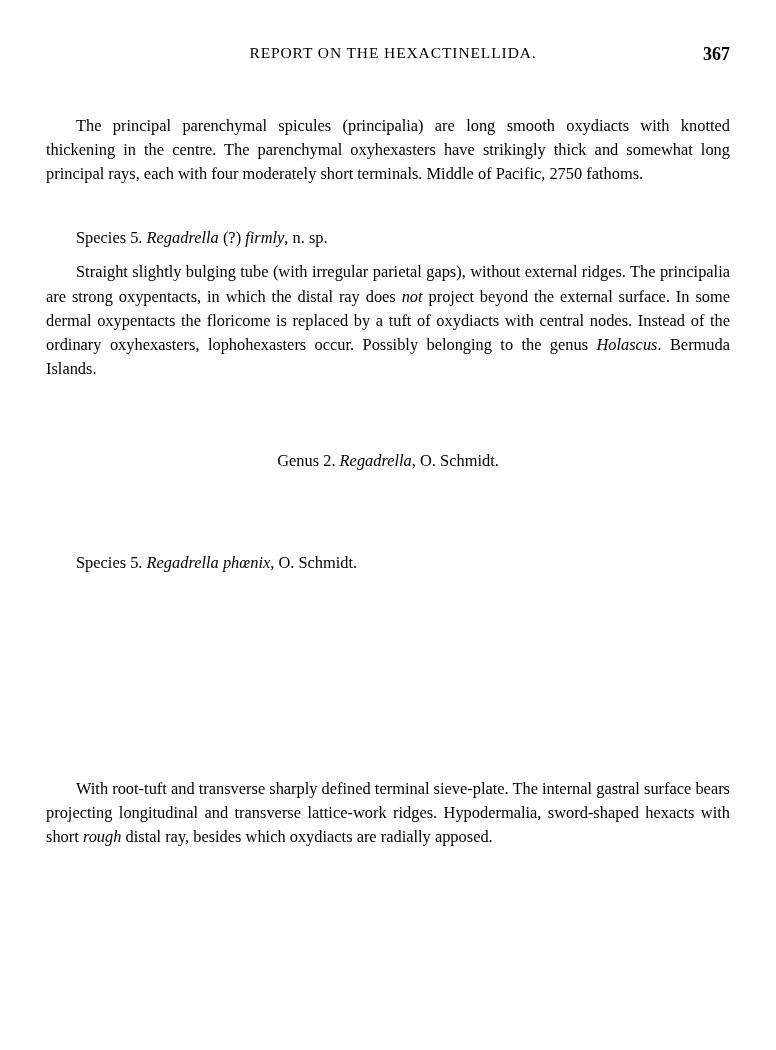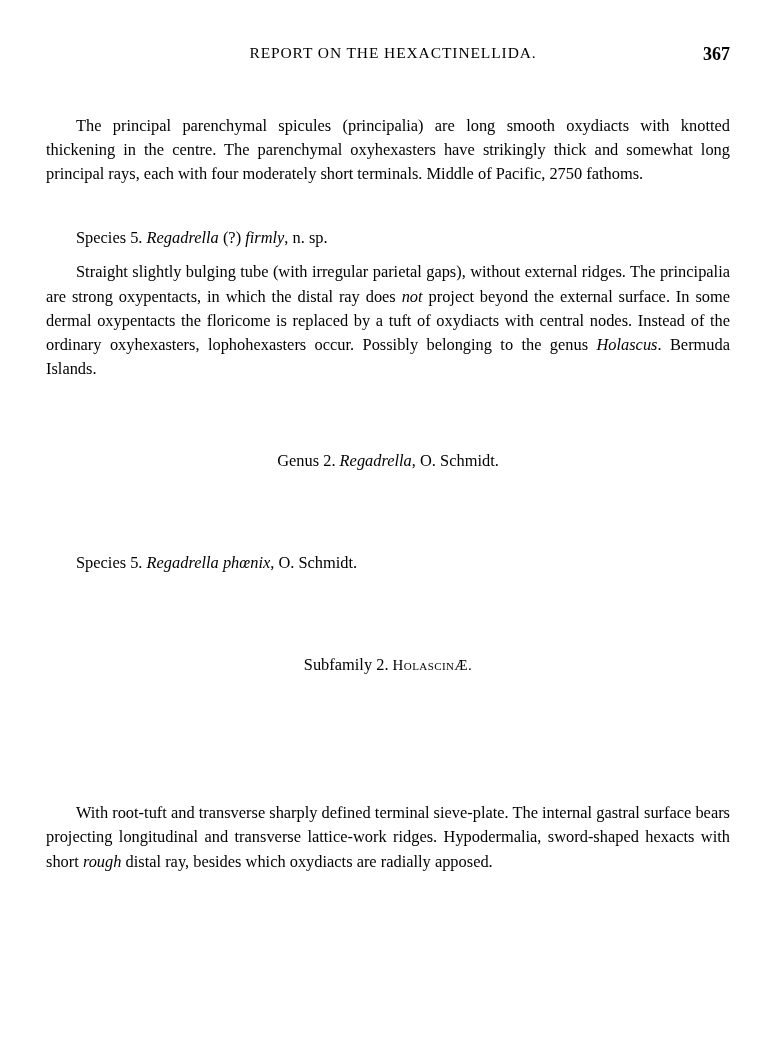--- a/index.html
+++ b/index.html
@@ -119,24 +119,20 @@
       <span>Species 5.</span>
       <i>Regadrella phœnix</i><span>, O. Schmidt.</span>
     </p>
 
     <div class="gap-sm"></div>
 
 
     <div class="gap-lg"></div>
     <div class="gap-md"></div>
 
-    <p class="center">
-      <span>Subfamily 2.</span>
-      <span class="smallcaps">HolascinÆ.</span>
-    </p>
 
     <div class="gap-md"></div>
 
 
     <div class="gap-lg"></div>
     <div class="gap-md"></div>
 
 
     <div class="gap-md"></div>
 

